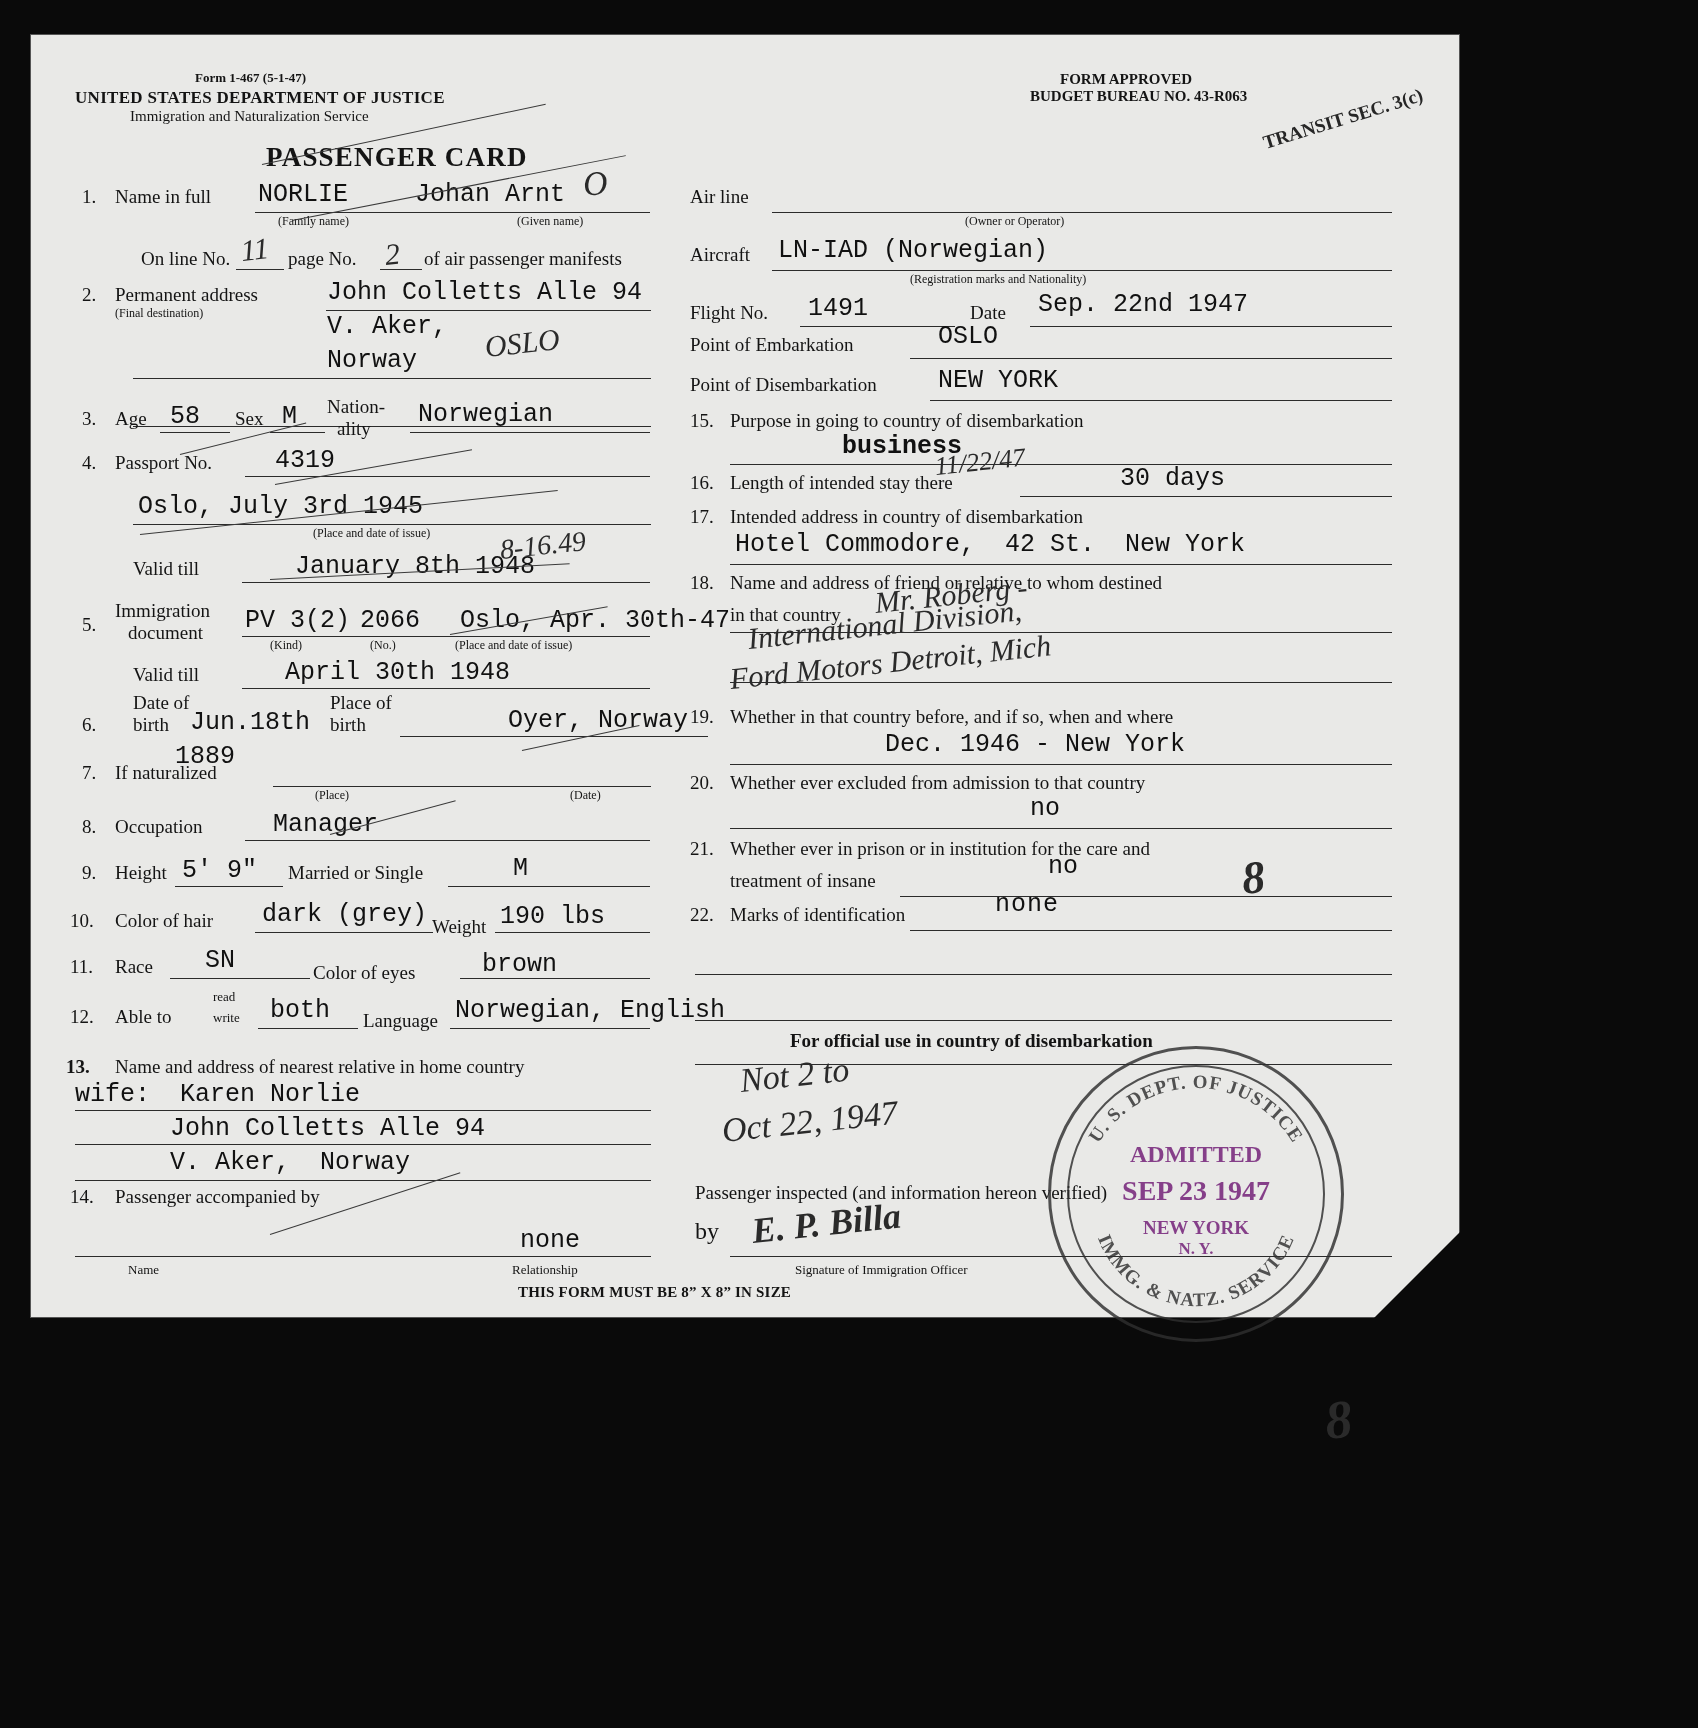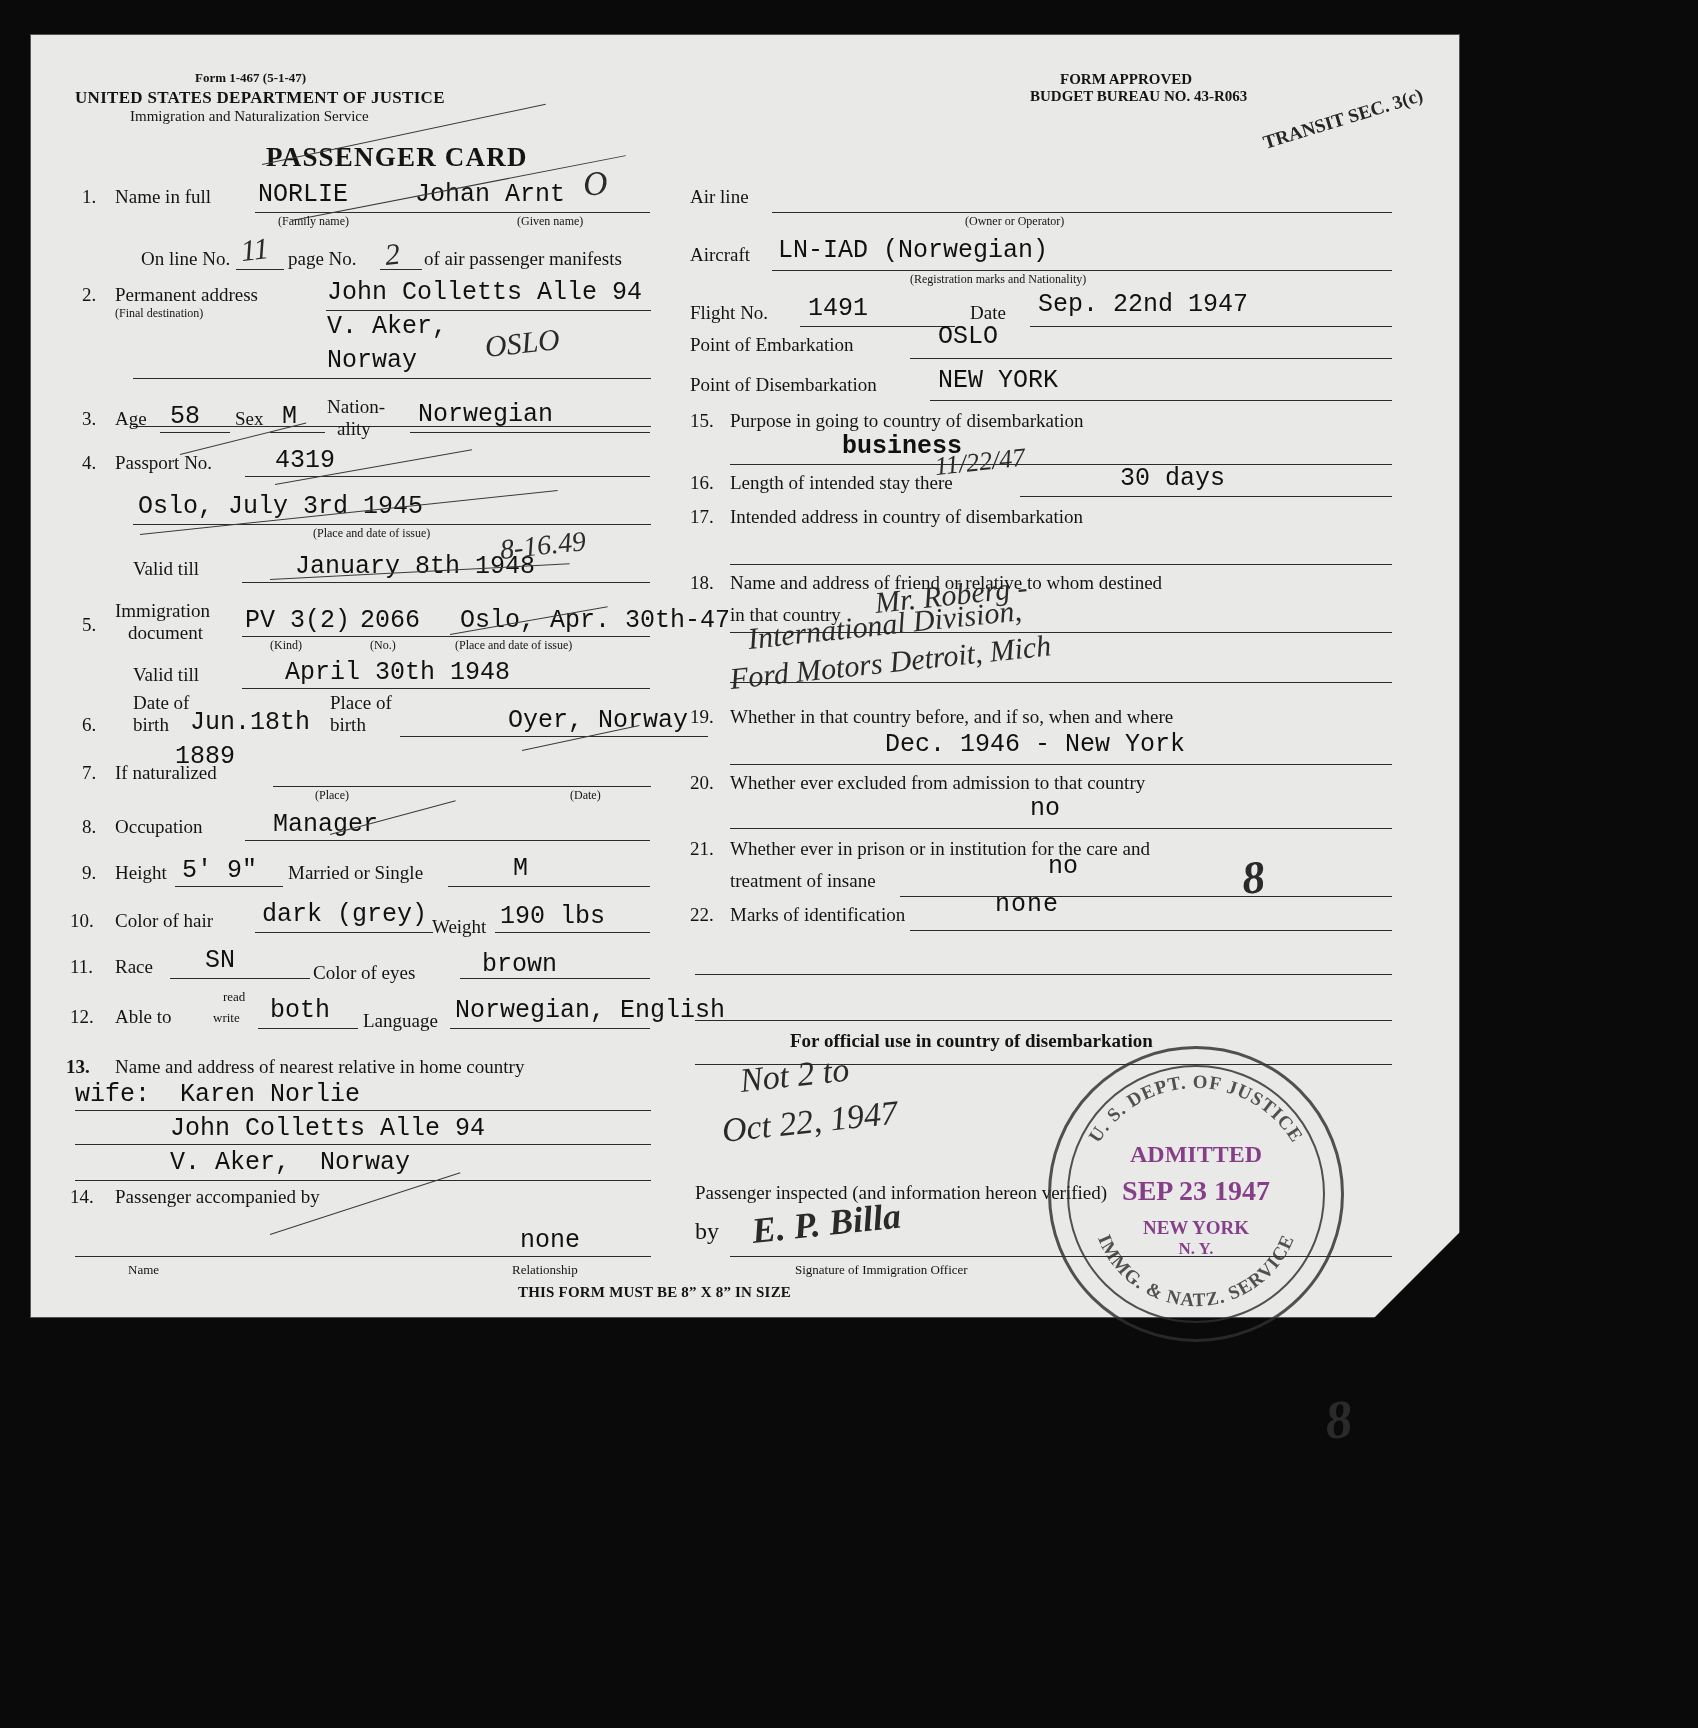--- a/index.html
+++ b/index.html
@@ -154,21 +154,21 @@
     <div class="t" style="left:40px;top:922px;font-size:19px;">11.</div>
     <div class="t" style="left:85px;top:922px;font-size:19px;">Race</div>
     <div class="t mono" style="left:175px;top:912px;font-size:25px;">SN</div>
     <div class="t" style="left:283px;top:928px;font-size:19px;">Color of eyes</div>
     <div class="t mono" style="left:452px;top:916px;font-size:25px;">brown</div>
     <div class="rule" style="left:140px;top:944px;width:140px;"></div>
     <div class="rule" style="left:430px;top:944px;width:190px;"></div>
 
     <div class="t" style="left:40px;top:972px;font-size:19px;">12.</div>
     <div class="t" style="left:85px;top:972px;font-size:19px;">Able to</div>
-    <div class="t small" style="left:183px;top:955px;margin-left:10px;">read</div>
+    <div class="t small" style="left:183px;top:955px;">read</div>
     <div class="t small" style="left:183px;top:976px;">write</div>
     <div class="t mono" style="left:240px;top:962px;font-size:25px;">both</div>
     <div class="t" style="left:333px;top:976px;font-size:19px;">Language</div>
     <div class="t mono" style="left:425px;top:962px;font-size:25px;">Norwegian, English</div>
     <div class="rule" style="left:228px;top:994px;width:100px;"></div>
     <div class="rule" style="left:420px;top:994px;width:200px;"></div>
 
     <div class="t" style="left:36px;top:1022px;font-size:19px;font-weight:bold;">13.</div>
     <div class="t" style="left:85px;top:1022px;font-size:19px;">Name and address of nearest relative in home country</div>
     <div class="t mono" style="left:45px;top:1046px;font-size:25px;">wife:  Karen Norlie</div>
@@ -226,20 +226,21 @@
     <div class="rule" style="left:700px;top:430px;width:662px;"></div>
 
     <div class="t" style="left:660px;top:438px;font-size:19px;">16.</div>
     <div class="t" style="left:700px;top:438px;font-size:19px;">Length of intended stay there</div>
     <div class="t hand" style="left:905px;top:418px;font-size:26px;">11/22/47</div>
     <div class="t mono" style="left:1090px;top:430px;font-size:25px;">30 days</div>
     <div class="rule" style="left:990px;top:462px;width:372px;"></div>
 
     <div class="t" style="left:660px;top:472px;font-size:19px;">17.</div>
     <div class="t" style="left:700px;top:472px;font-size:19px;">Intended address in country of disembarkation</div>
+    <div class="t mono" style="left:705px;top:496px;font-size:25px;">Hotel Commodore,  42 St.  New York</div>
     <div class="rule" style="left:700px;top:530px;width:662px;"></div>
 
     <div class="t" style="left:660px;top:538px;font-size:19px;">18.</div>
     <div class="t" style="left:700px;top:538px;font-size:19px;">Name and address of friend or relative to whom destined</div>
     <div class="t" style="left:700px;top:570px;font-size:19px;">in that country</div>
     <div class="t hand" style="left:845px;top:552px;font-size:30px;">Mr. Roberg -</div>
     <div class="t hand" style="left:718px;top:588px;font-size:30px;">International Division,</div>
     <div class="t hand" style="left:700px;top:628px;font-size:30px;">Ford Motors Detroit, Mich</div>
     <div class="rule" style="left:700px;top:598px;width:662px;"></div>
     <div class="rule" style="left:700px;top:648px;width:662px;"></div>

